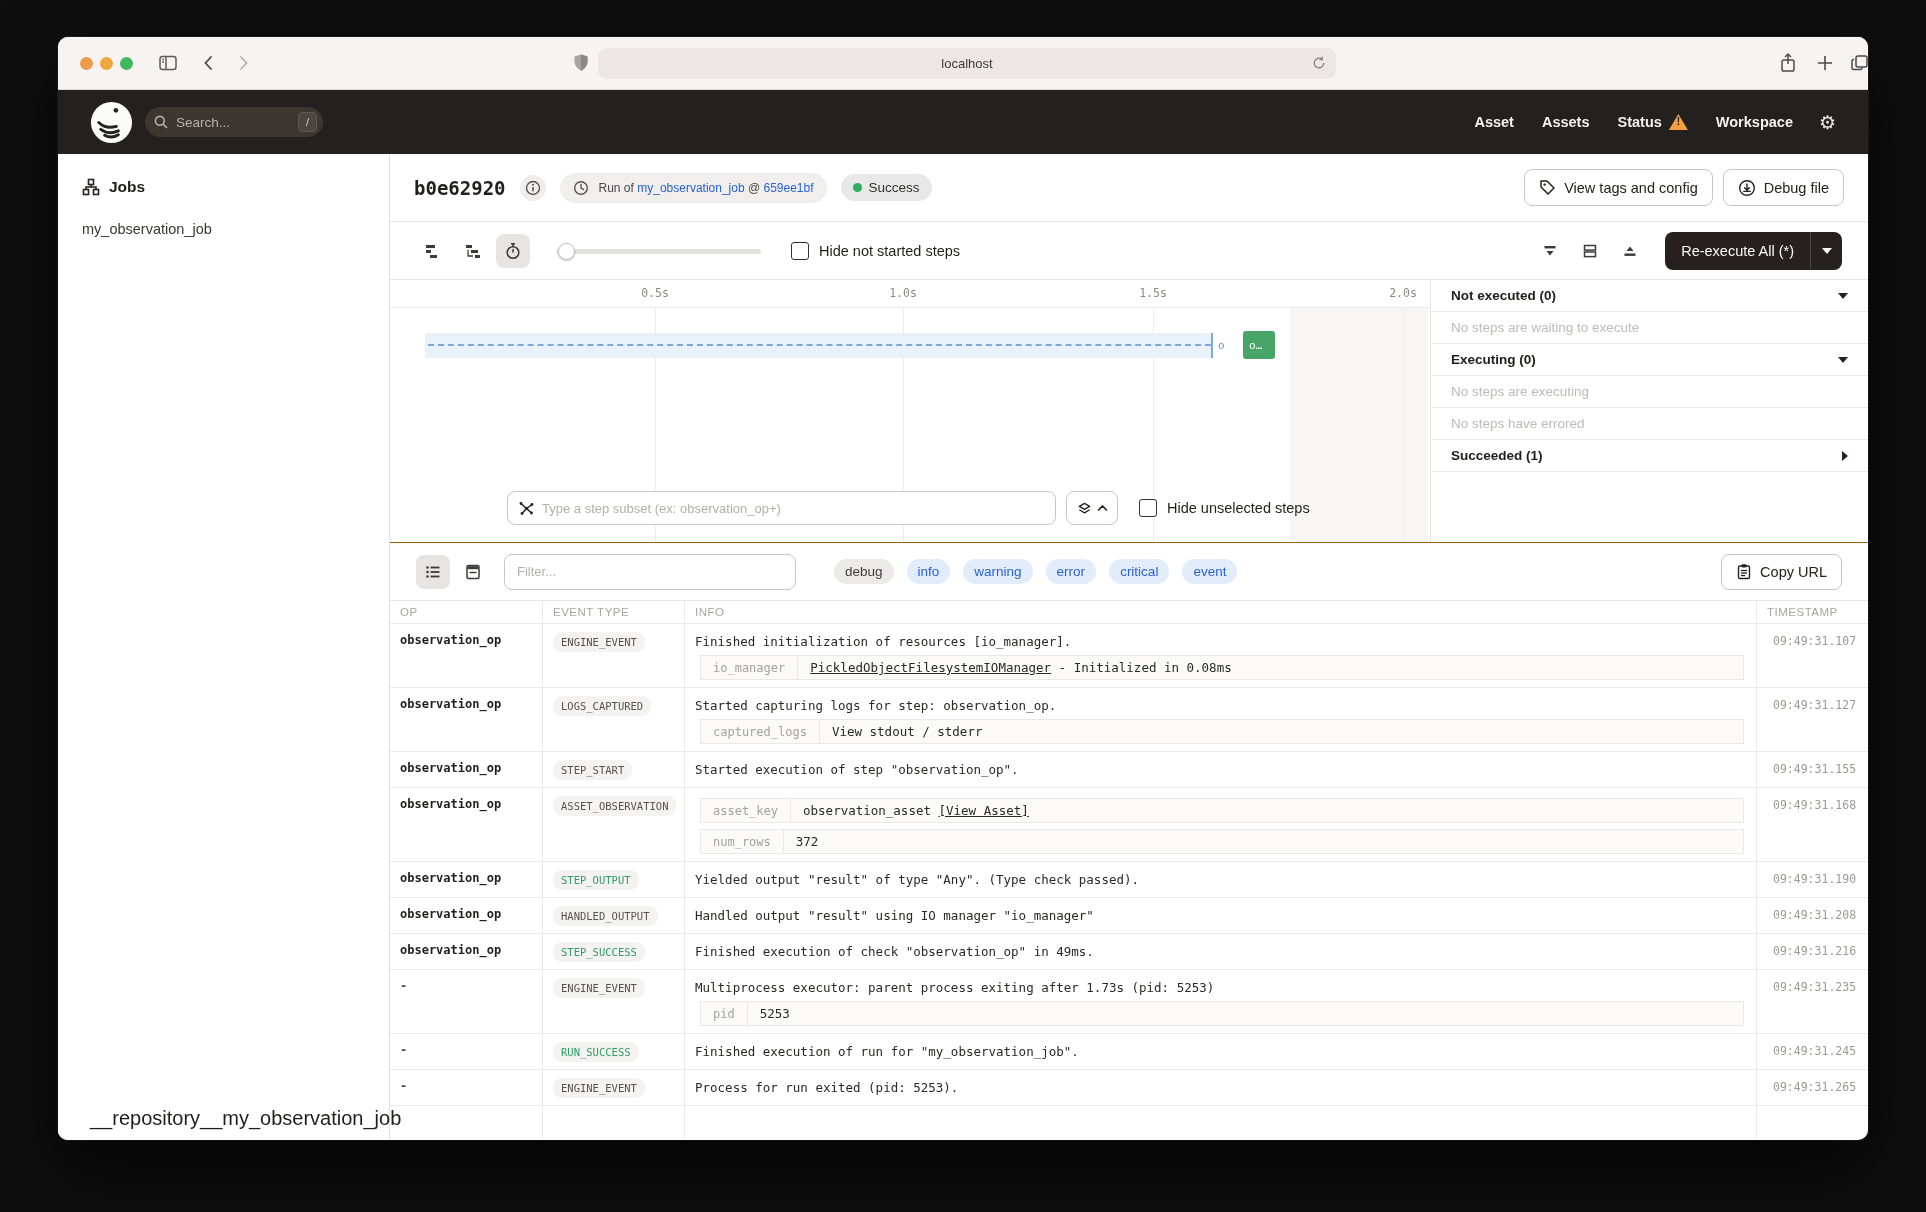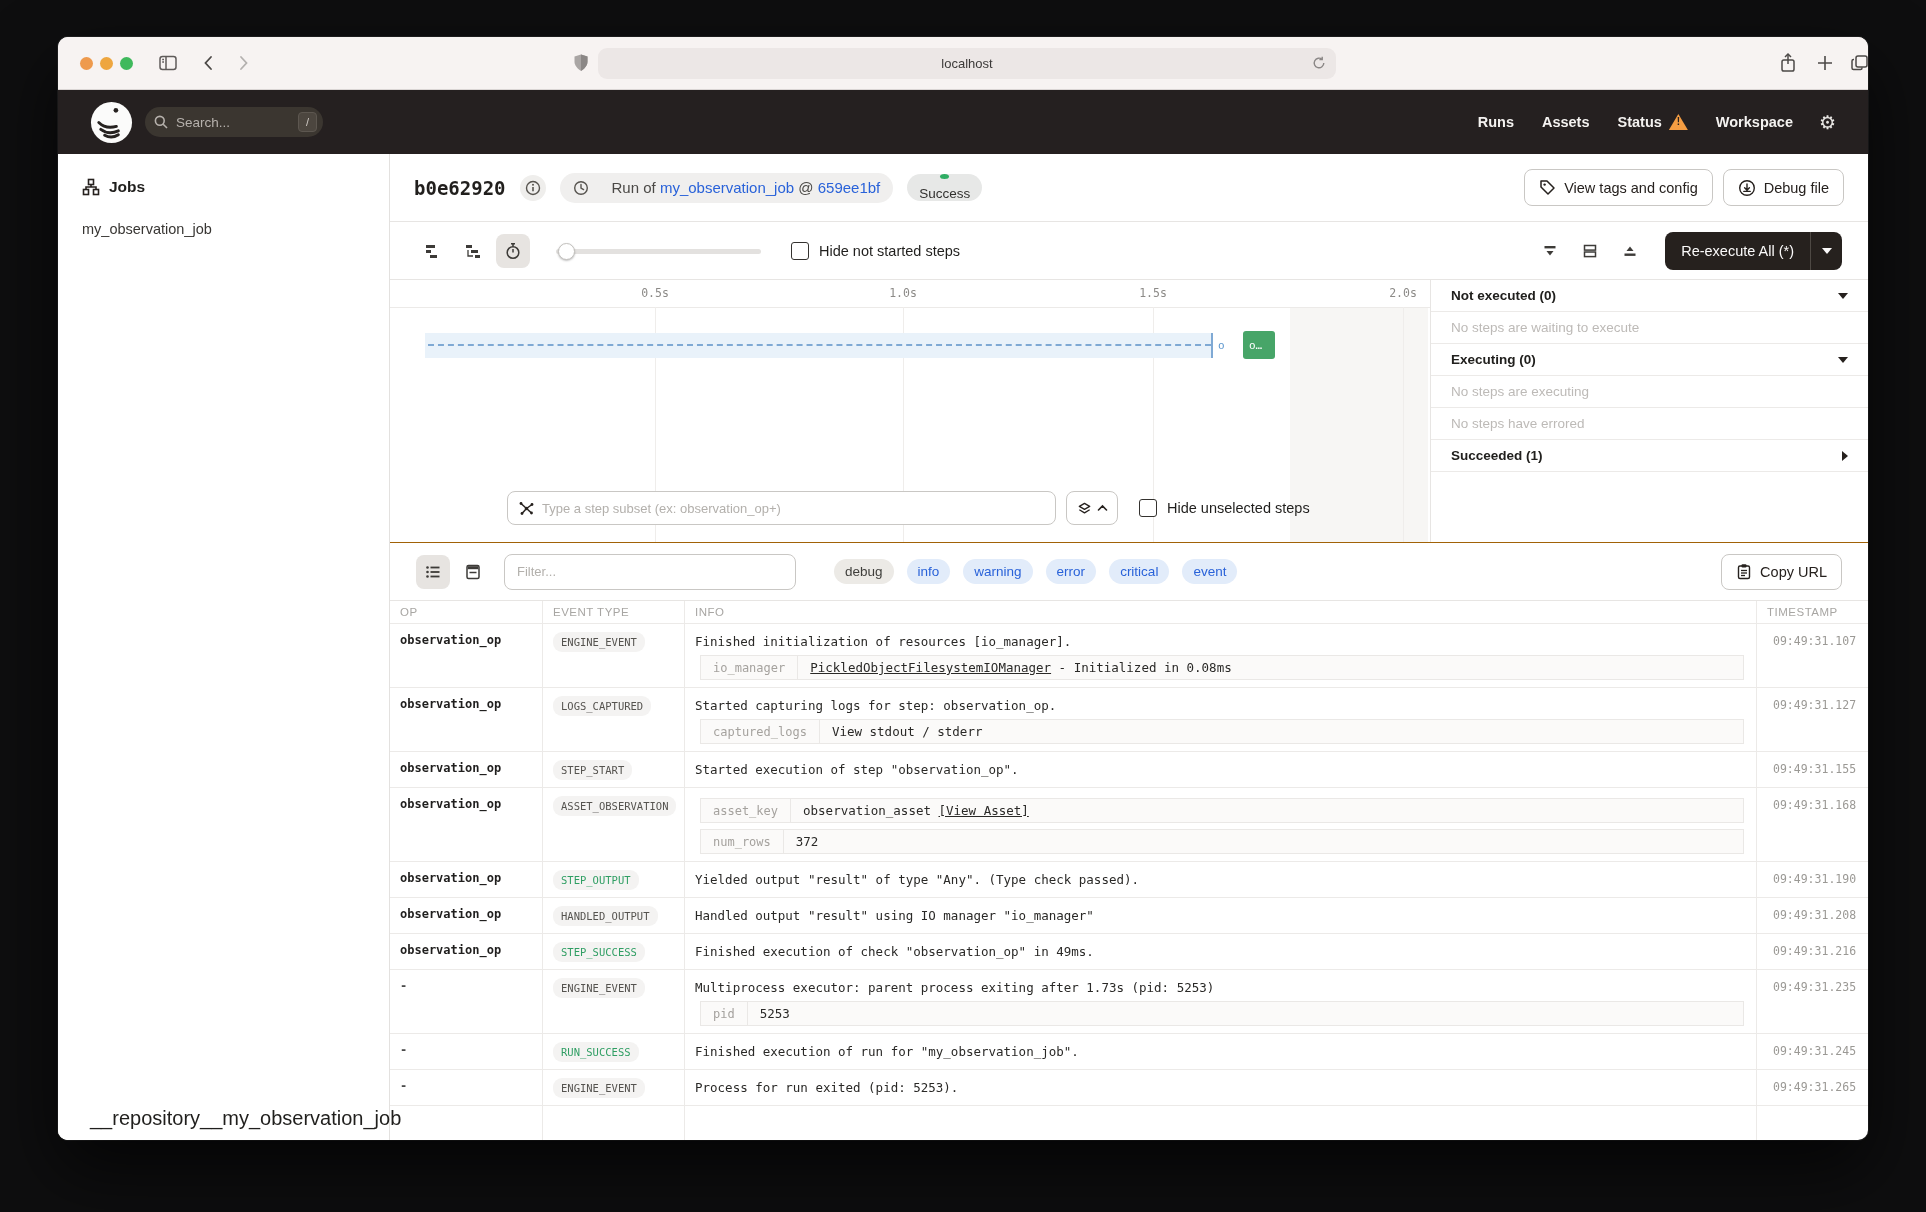--- a/index.html
+++ b/index.html
@@ -47,25 +47,25 @@
   .sb-job { padding:7px 24px; font-size:14.5px; color:#383633; cursor:default; }
   .sb-bottom { position:absolute; left:0; right:0; bottom:0; height:44px; display:flex; align-items:center;
     gap:8px; padding:0 24px; font-size:20px; color:#201f1d; background:#fff; }
 
   .main { flex:1; display:flex; flex-direction:column; min-width:0; }
 
   
   .run-header { height:68px; border-bottom:1px solid #e7e5e3; display:flex; align-items:center; padding:0 24px; gap:14px; }
   .run-id { font-family:"DejaVu Sans Mono", monospace; font-size:19px; font-weight:bold; color:#211f1d; }
   .info-btn { width:26px; height:26px; border-radius:50%; background:#efeeec; display:flex; align-items:center; justify-content:center; }
-  .run-pill { background:#f0efee; border-radius:15px; height:30px; display:flex; align-items:center; gap:23px;
-    padding:0 13px; font-size:15px; color:#4b4946; }
+  .run-pill { background:#f0efee; border-radius:15px; height:30px; display:flex; align-items:center; gap:10px;
+    padding:0 13px; font-size:12px; color:#4b4946; }
   .run-pill a { color:#2962d9; text-decoration:none; }
   .status-pill { background:#e7e8e7; border-radius:14px; height:27px; display:flex; align-items:center; gap:7px;
-    padding:0 12px; font-size:13.5px; color:#32312f;flex-direction:column; }
+    padding:0 12px; font-size:13.5px; color:#32312f; }
   .status-dot { width:9px; height:9px; border-radius:50%; background:#2fad64; }
   .rh-right { margin-left:auto; display:flex; gap:10px; }
   .btn-outline { height:37px; border:1px solid #c9c7c4; border-radius:8px; background:#fff; display:flex;
     align-items:center; gap:8px; padding:0 14px; font-size:14.5px; color:#26211e; cursor:default; }
 
   
   .gantt-toolbar { height:58px; border-bottom:1px solid #e7e5e3; display:flex; align-items:center; padding:0 26px; }
   .icon-btn { width:34px; height:34px; border-radius:8px; display:flex; align-items:center; justify-content:center; color:#3d3b38; }
   .icon-btn.sel { background:#e7e4e1; }
   .tb-group { display:flex; gap:6px; }
@@ -224,21 +224,21 @@
     <div class="dg-search">
       <svg width="16" height="16" viewBox="0 0 16 16">
           <circle cx="6.8" cy="6.8" r="4.4" fill="none" stroke="#b6b1ac" stroke-width="1.6"></circle>
           <line x1="10.2" y1="10.2" x2="14" y2="14" stroke="#b6b1ac" stroke-width="1.6"></line>
         </svg>
       <span class="ph">Search...</span>
       <span class="slash">/</span>
     </div>
     <div class="dg-nav">
         <span class="nav-item">
-          <span>Runs</span>
+          <span>Asset</span>
         </span>
         <span class="nav-item">
           <span>Assets</span>
         </span>
         <span class="nav-item">
           <span>Status</span>
           <span class="warn-tri"></span>
         </span>
         <span class="nav-item">
           <span>Workspace</span>

